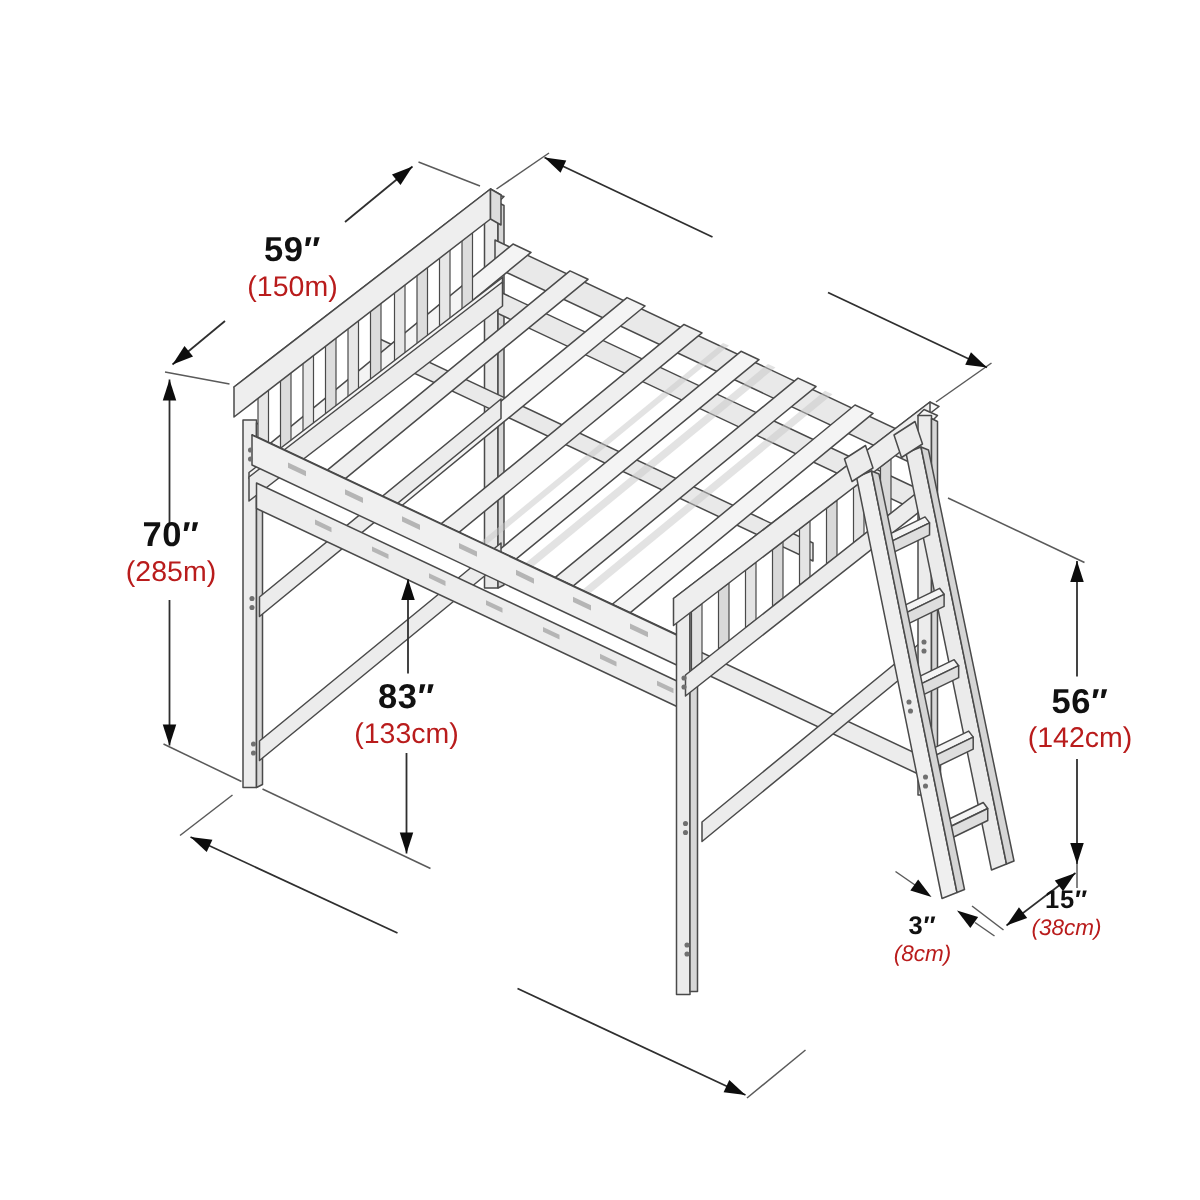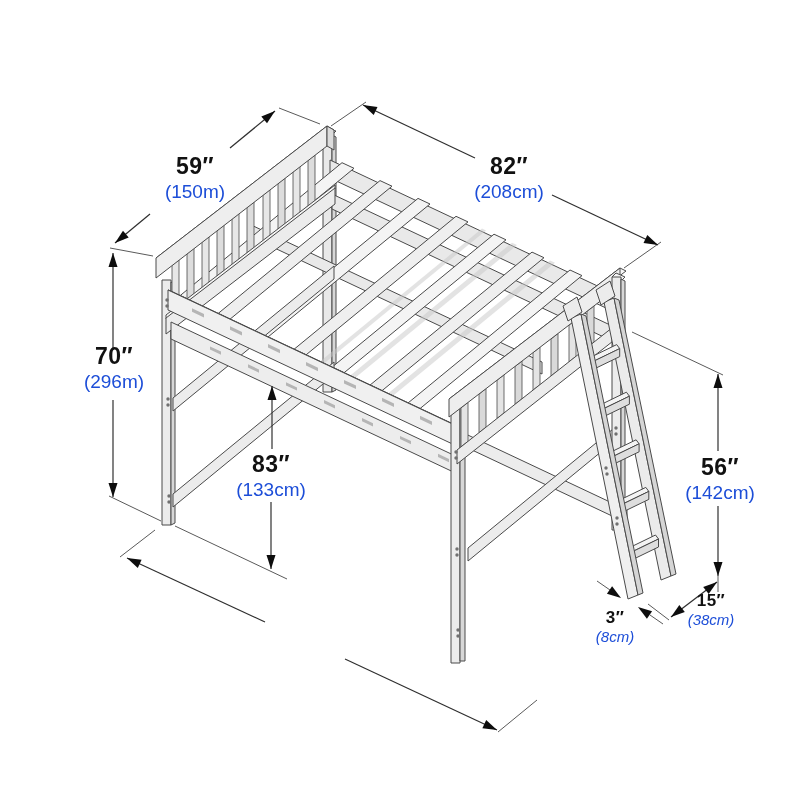--- a/index.html
+++ b/index.html
@@ -2,21 +2,21 @@
 <html><head>
 <meta charset="utf-8">
 <style>
   html,body{margin:0;padding:0;background:#fff;}
   .stage{position:relative;width:800px;height:800px;background:#fff;overflow:hidden;
          font-family:"Liberation Sans",sans-serif;margin-left:20px;}
   .stage svg{position:absolute;left:0;top:0;}
   .dim-label{position:absolute;transform:translate(-50%,-50%);white-space:nowrap;
              text-align:center;color:#111;line-height:1;}
   .dim-label .in{display:block;font-weight:bold;font-size:23px;letter-spacing:.5px;}
-  .dim-label .cm{display:block;font-size:19px;margin-top:4px;color:#1d4ed8;}
+  .dim-label .cm{display:block;font-size:19px;margin-top:4px;color:#b91c1c;}
   .dim-label.small .in{font-size:17px;}
   .dim-label.small .cm{font-size:15px;margin-top:3px;font-style:italic;}
   .struct{stroke:#4a4a4a;stroke-width:1;stroke-linejoin:round;}
   .thin{stroke:#4a4a4a;stroke-width:.8;stroke-linejoin:round;}
   .dimline{stroke:#2f2f2f;stroke-width:1.2;fill:none;}
   .extline{stroke:#5a5a5a;stroke-width:1;fill:none;}
   .arrow{fill:#0d0d0d;stroke:none;}
   .notch{fill:#b5b5b5;stroke:none;}
   .bolt{fill:#707070;stroke:none;}
 </style>
@@ -216,27 +216,23 @@
     <polygon class="arrow" points="697,582 688.7,594.1 683.2,587"></polygon>
     <polygon class="arrow" points="601,598 586.9,593.7 592.1,586.3"></polygon>
     <polygon class="arrow" points="618,607 632.1,611.3 626.9,618.7"></polygon>
   </g>
 </svg>
 
   <div class="dim-label" style="left:175px;top:178px;">
     <span class="in">59″</span>
     <span class="cm">(150m)</span>
   </div>
-  <div class="dim-label" style="left:489px;top:178px;">
-    <span class="in">82″</span>
-    <span class="cm">(208cm)</span>
-  </div>
   <div class="dim-label" style="left:94px;top:368px;">
     <span class="in">70″</span>
-    <span class="cm">(296m)</span>
+    <span class="cm">(285m)</span>
   </div>
   <div class="dim-label" style="left:251px;top:476px;">
     <span class="in">83″</span>
     <span class="cm">(133cm)</span>
   </div>
   <div class="dim-label" style="left:700px;top:479px;">
     <span class="in">56″</span>
     <span class="cm">(142cm)</span>
   </div>
   <div class="dim-label small" style="left:595px;top:626px;">

